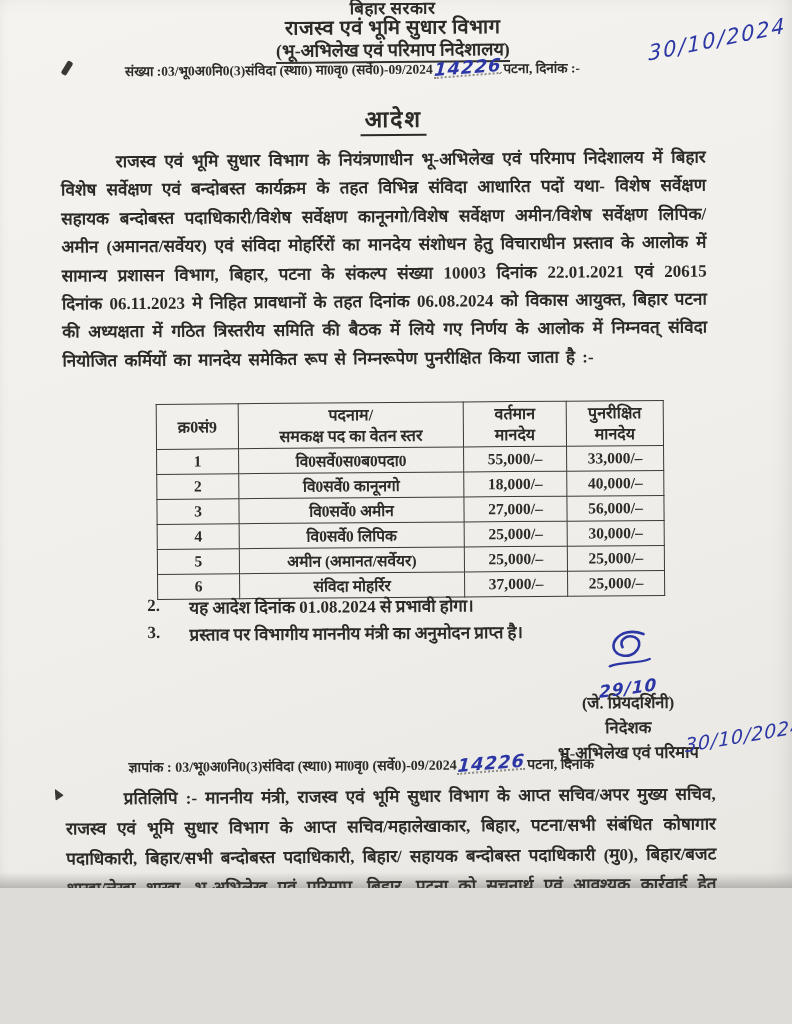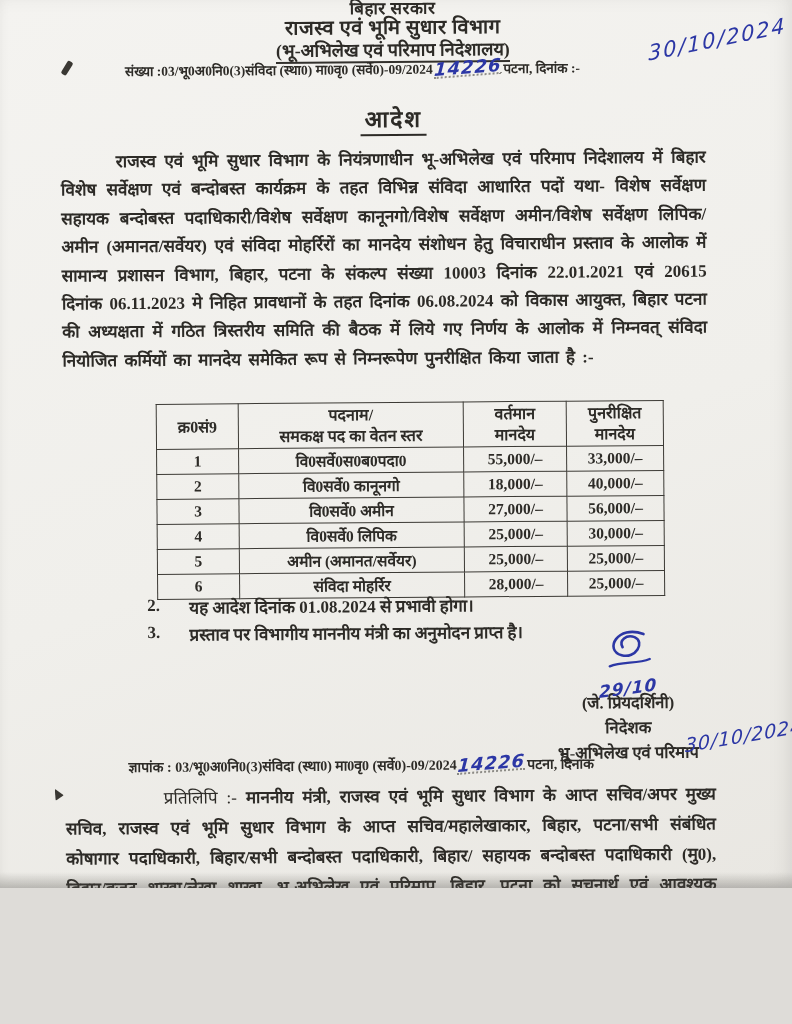--- a/index.html
+++ b/index.html
@@ -60,21 +60,21 @@
   .signame{font-size:16.5px;margin-top:-8px;}
   .sigtitle{font-size:16.5px;margin-top:2px;}
   .sigorg{font-size:16.5px;margin-top:2px;}
 
   .memoline{top:755px;left:126px;font-size:14px;font-weight:bold;display:flex;align-items:baseline;white-space:nowrap;}
 
   .copypara{
     top:782px;left:63px;width:650px;font-size:17px;line-height:30px;
     text-align:justify;text-indent:58px;word-spacing:3px;font-weight:600;
   }
-  .copypara .lbl{font-weight:normal;margin-left:40px;}
+  .copypara .lbl{font-weight:bold;}
 
   .artifact{background:#3a3833;border-radius:2px;}
   .m1{top:58px;left:67px;width:6px;height:15px;transform:rotate(32deg);}
   .m2{top:786px;left:52px;width:9px;height:12px;clip-path:polygon(0 0,100% 55%,10% 100%);}
   .m3{top:925px;left:55px;width:5px;height:10px;transform:rotate(14deg);opacity:.8;}
   .bottomshade{position:absolute;left:0;bottom:0;width:100%;height:16px;
     background:linear-gradient(to bottom,rgba(0,0,0,0),rgba(90,88,82,.28));}
 </style>
 </head>
 <body>
@@ -146,21 +146,21 @@
       </tr>
       <tr>
         <td>5</td>
         <td>अमीन (अमानत/सर्वेयर)</td>
         <td>25,000/–</td>
         <td>25,000/–</td>
       </tr>
       <tr>
         <td>6</td>
         <td>संविदा मोहर्रिर</td>
-        <td>28,000/–</td>
+        <td>37,000/–</td>
         <td>25,000/–</td>
       </tr>
     </tbody>
       </table>
 
     <div class="abs point p2">
       <span class="pnum">2.</span>
       <span>यह आदेश दिनांक 01.08.2024 से प्रभावी होगा।</span>
     </div>
     <div class="abs point p3">

